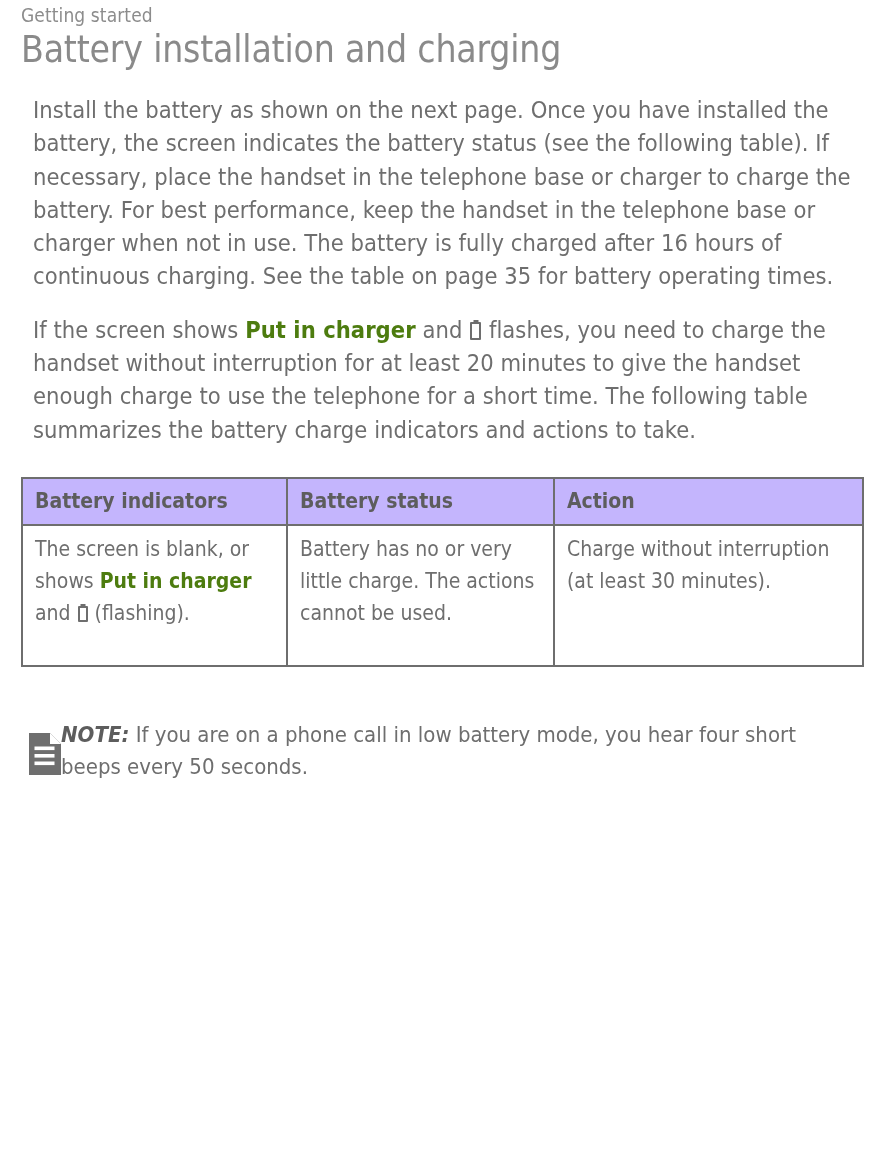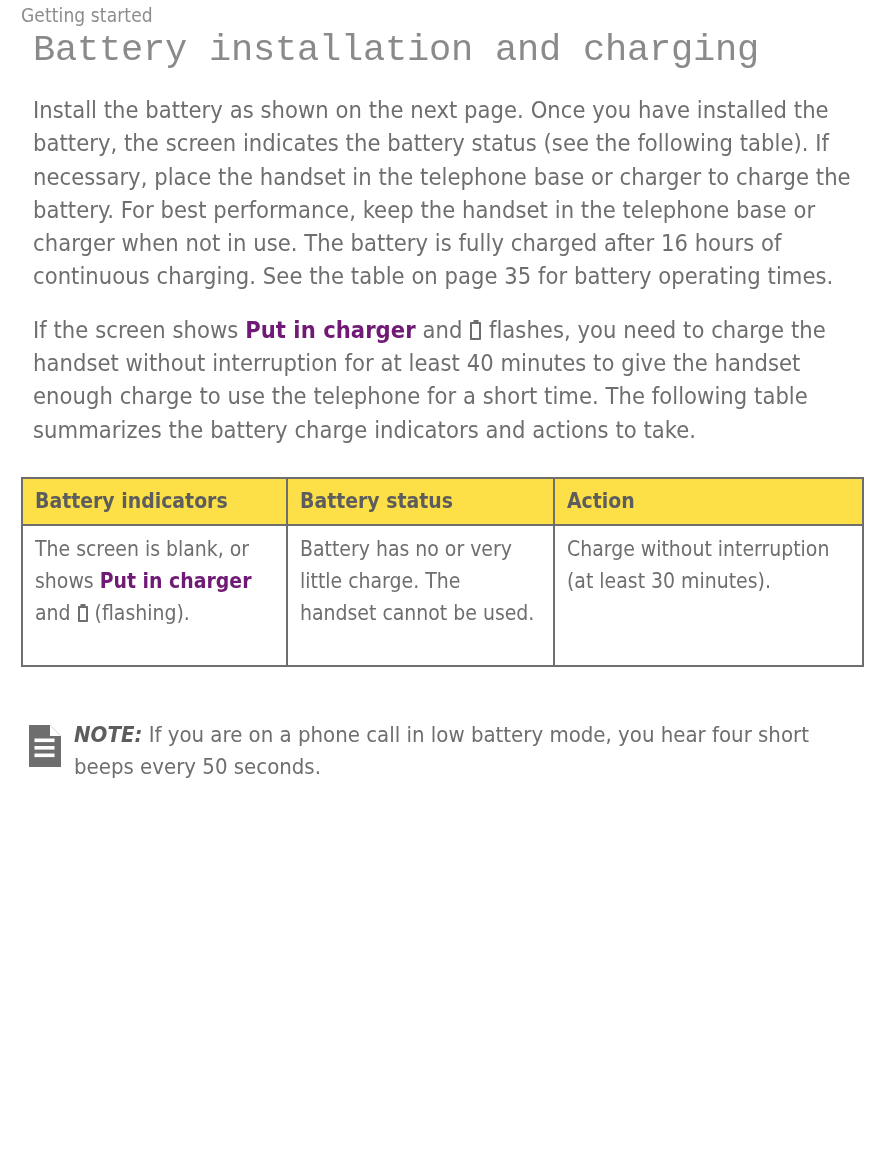--- a/index.html
+++ b/index.html
@@ -33,40 +33,39 @@
     letter-spacing: 0.1px;
     padding-top: 4px;
     font-weight: 400;
   }
   .page-title {
     font-size: 37px;
     line-height: 44px;
     color: #8a8a8a;
     font-weight: 300;
     letter-spacing: -0.2px;
-    margin: 2px 0 0 12px;
+    margin: 2px 0 0 0;
     white-space: nowrap;
-    font-family: Liberation Mono, monospace;
   }
 
   
   .para {
     font-size: 23.5px;
     line-height: 33.3px;
     color: #6e6e6e;
     font-weight: 400;
     letter-spacing: 0.05px;
     margin: 12px;
     max-width: 848px;
   }
   .para.first { margin-top: 22px; }
   .para.second { margin-top: 20px; }
   .para b, .bold {
     font-weight: 700;
-    color: #701a75;
+    color: #4d7c0f;
   }
 
   
   .batt {
     display: inline-block;
     position: relative;
     width: 11px;
     height: 18px;
     border: 2px solid #6e6e6e;
     border-radius: 1px;
@@ -106,38 +105,37 @@
     border: 2px solid #6e6e6e;
     vertical-align: top;
     text-align: left;
     padding: 7px 12px 10px 12px;
     font-size: 21px;
     line-height: 32px;
     color: #6e6e6e;
     font-weight: 400;
   }
   table.indicators thead th {
-    background: #fde047;
+    background: #c4b5fd;
     font-weight: 700;
     color: #5d5d5d;
     padding-top: 6px;
     padding-bottom: 7px;
     height: 28px;
   }
   table.indicators tbody td { background: #ffffff; }
   .row-tall td   { height: 122px; }
   .row-mid td    { height: 88px; }
   .row-last td   { height: 110px; }
 
   
   .note {
     margin-top: 52px;
     display: flex;
-    align-items: flex-start;
-    gap: 13px;
+    align-items: center;
     padding-left: 8px;
   }
   .note-icon {
     flex: 0 0 auto;
     width: 32px;
     height: 42px;
     margin-top: 6px;
   }
   .note-body {
     font-size: 22px;
@@ -155,41 +153,41 @@
 <body>
 
 <div class="page">
 
   <div class="kicker">Getting started</div>
   <h1 class="page-title">Battery installation and charging</h1>
 
   <p class="para first">Install the battery as shown on the next page. Once you have installed the battery, the screen indicates the battery status (see the following table). If necessary, place the handset in the telephone base or charger to charge the battery. For best performance, keep the handset in the telephone base or charger when not in use. The battery is fully charged after 16 hours of continuous charging. See the table on page 35 for battery operating times.</p>
 
   <p class="para second">
-    <span>If the screen shows </span><b>Put in charger</b><span> and </span><span class="batt"></span><span> flashes, you need to charge the handset without interruption for at least 40 minutes to give the handset enough charge to use the telephone for a short time. The following table summarizes the battery charge indicators and actions to take.</span>
+    <span>If the screen shows </span><b>Put in charger</b><span> and </span><span class="batt"></span><span> flashes, you need to charge the handset without interruption for at least 20 minutes to give the handset enough charge to use the telephone for a short time. The following table summarizes the battery charge indicators and actions to take.</span>
   </p>
 
   <div class="tbl-wrap">
     <table class="indicators">
       <colgroup>
         <col class="c1">
           <col class="c2">
           <col class="c3">
       </colgroup>
       <thead>
         <tr>
           <th>Battery indicators</th>
           <th>Battery status</th>
           <th>Action</th>
         </tr>
       </thead>
       <tbody>
         <tr class="row-tall">
           <td><span>The screen is blank, or shows </span><span class="bold">Put in charger</span><span> and </span><span class="batt small"></span><span> (flashing).</span></td>
-          <td>Battery has no or very little charge. The handset cannot be used.</td>
+          <td>Battery has no or very little charge. The actions cannot be used.</td>
           <td>Charge without interruption (at least 30 minutes).</td>
         </tr>
       </tbody>
     </table>
   </div>
 
   <div class="note">
     <span class="note-icon">
       <svg width="32" height="42" viewBox="0 0 32 42" xmlns="http://www.w3.org/2000/svg">
         <path d="M0 0 H21 L32 11 V42 H0 Z" fill="#6e6e6e"></path>

